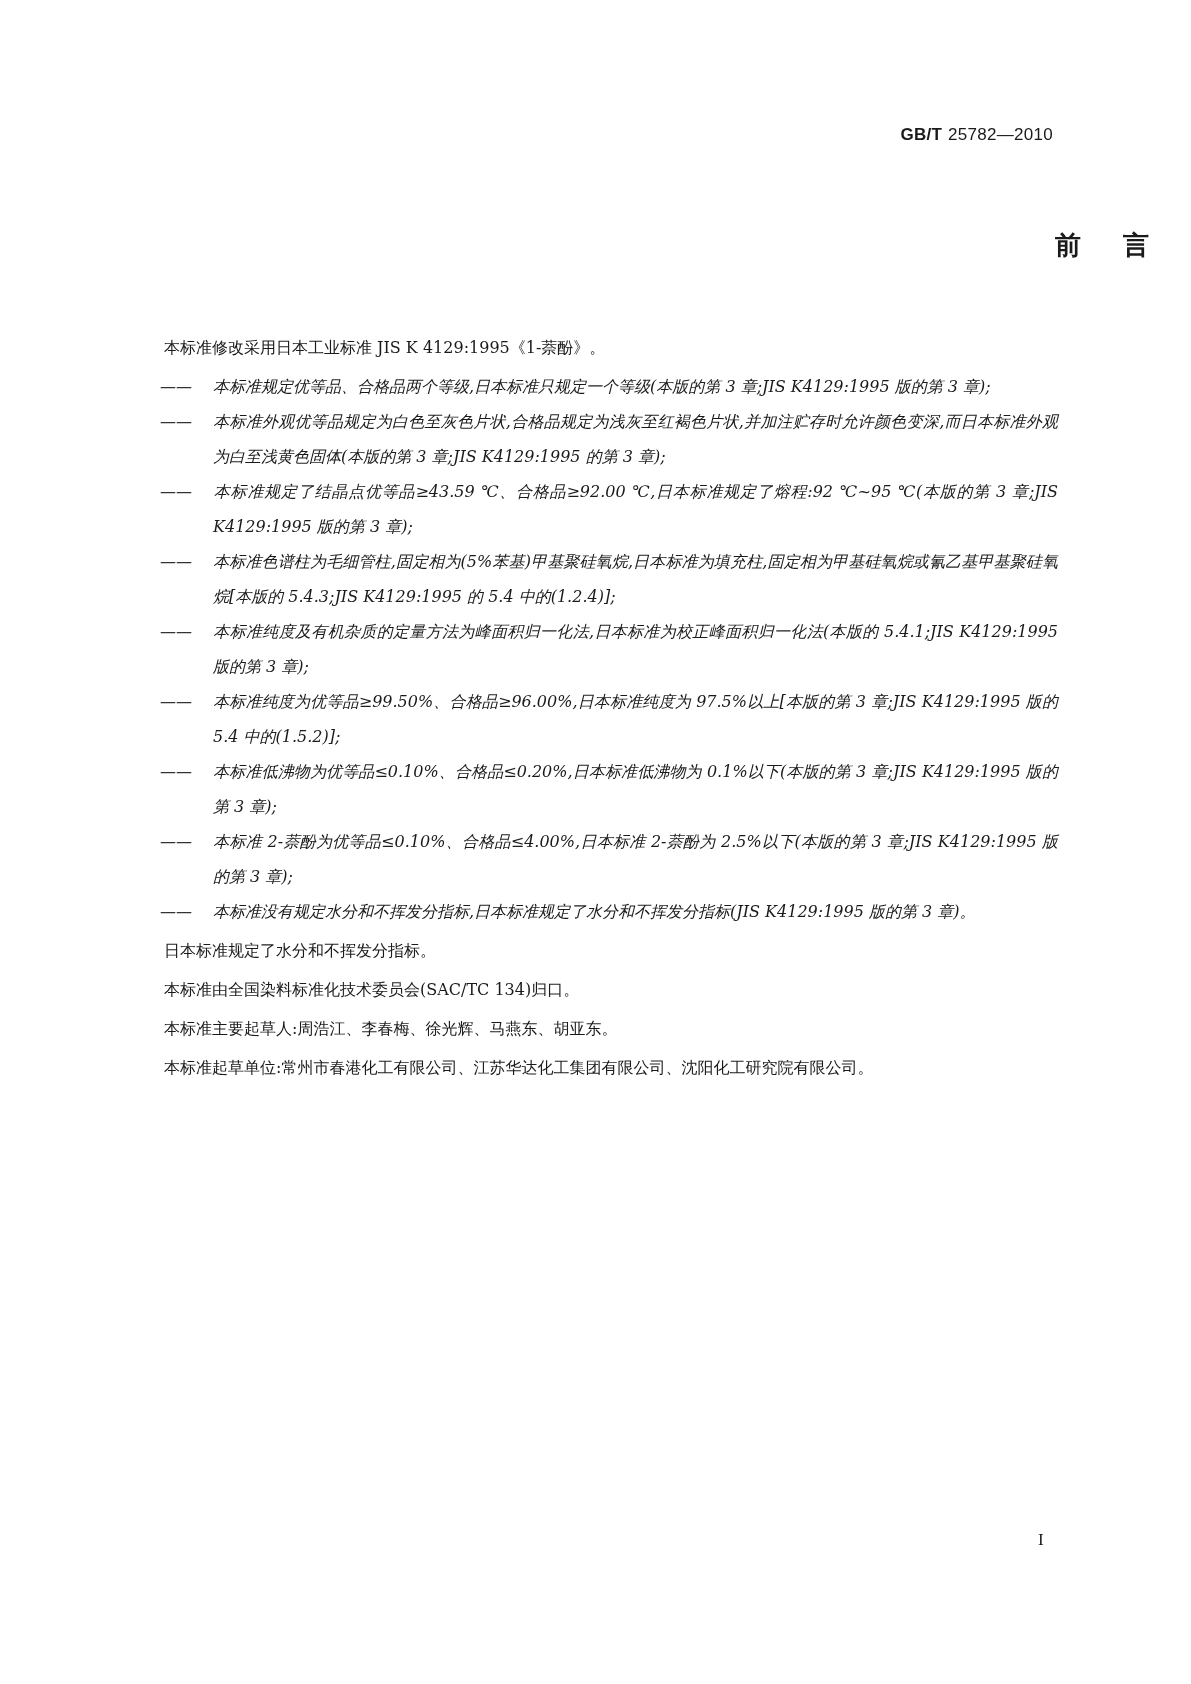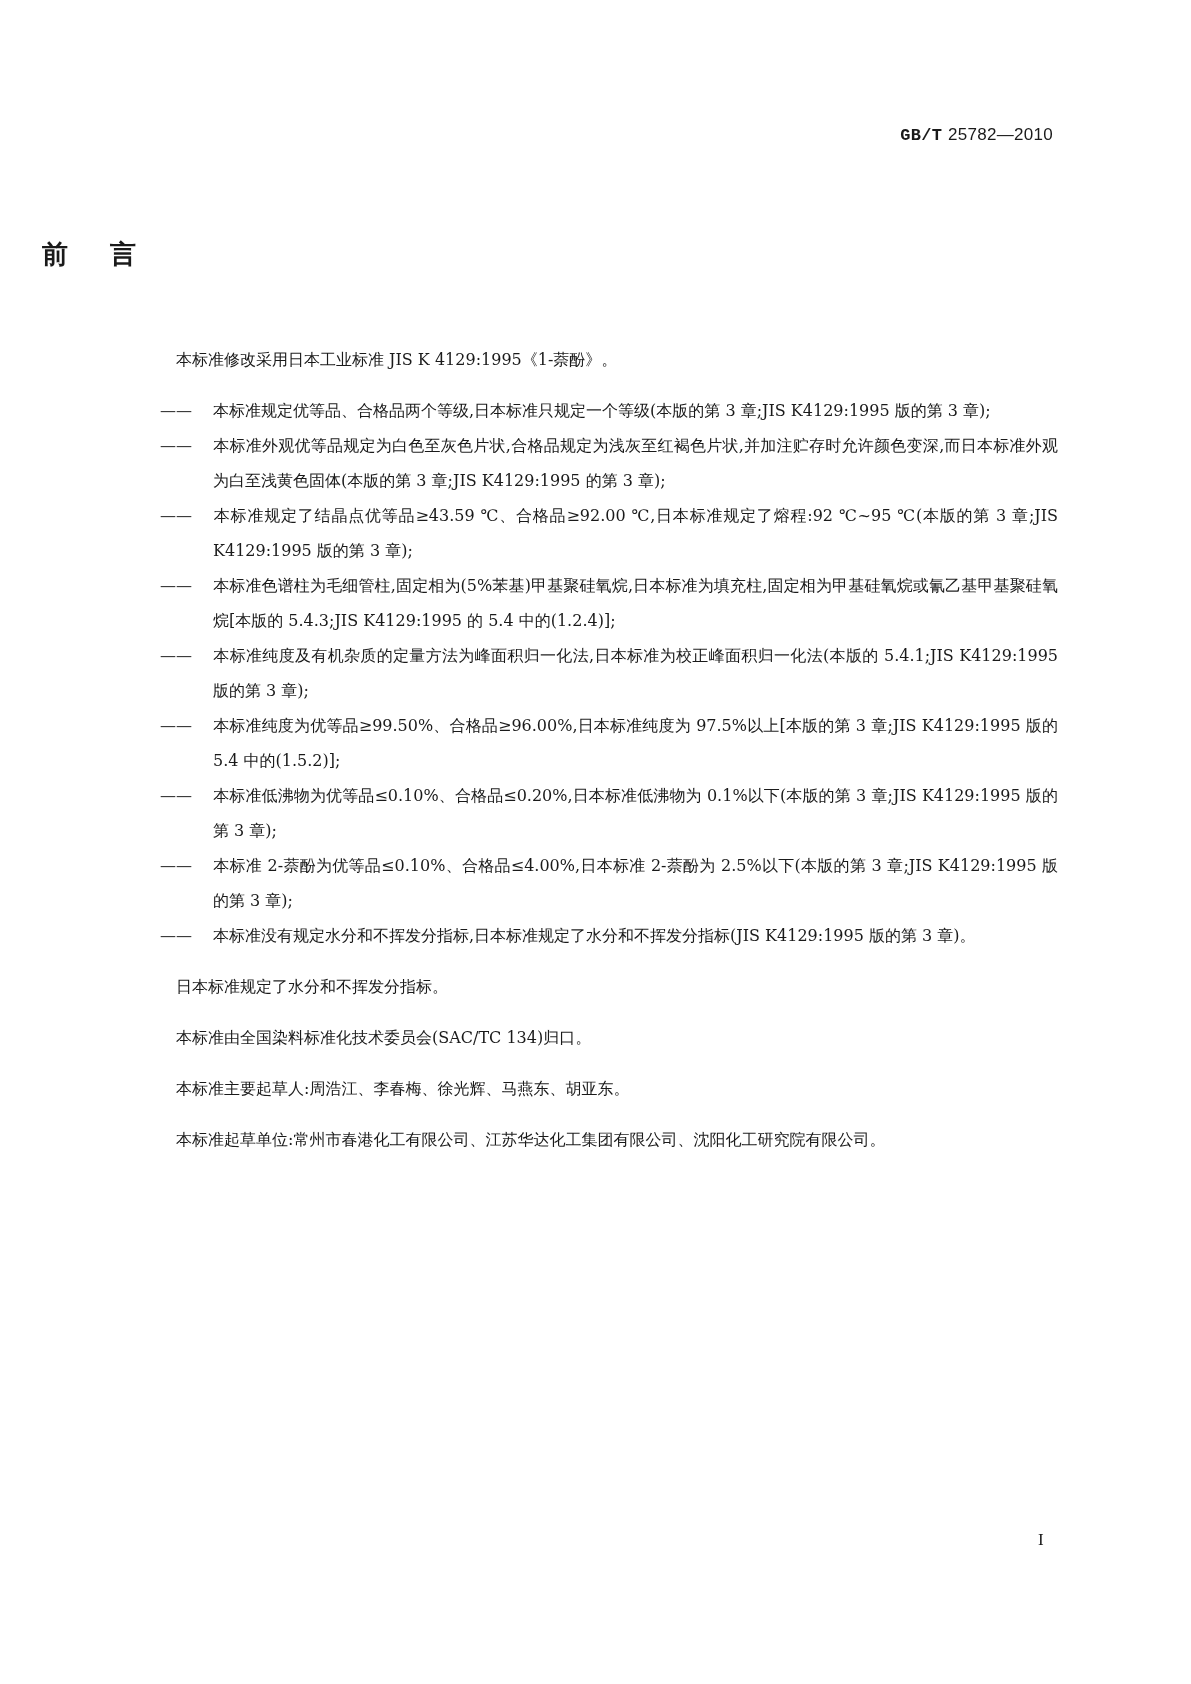--- a/index.html
+++ b/index.html
@@ -16,56 +16,57 @@
       color: #1a1a1a;
     }
     .std-number {
       position: absolute;
       top: 124px;
       right: 138px;
       font-size: 17px;
       letter-spacing: 0.3px;
     }
     .std-number .code {
-      font-family: Liberation Mono, monospace;
+      font-family: Liberation Sans, sans-serif;
       font-weight: bold;
     }
     .std-number .num {
       font-family: Liberation Sans, sans-serif;
     }
     .title {
       position: absolute;
-      top: 237px;
+      top: 228px;
       left: 0;
       width: 1191px;
-      text-align: left;
+      text-align: right;
       font-family: "DejaVu Sans", "Liberation Sans", sans-serif;
       font-weight: bold;
       font-size: 26px;
       letter-spacing: 42px;
       text-indent: 42px;
     }
     .content {
       position: absolute;
       top: 326px;
       left: 124px;
       width: 934px;
       font-size: 16px;
       line-height: 35px;
     }
     .para {
-      margin: 16px;
+      margin: 4px;
       text-indent: 36px;
       text-align: justify;
     }
     .item {
       margin: 0;
       padding-left: 89px;
       text-indent: -53px;
       text-align: justify;
+      font-style: italic;
     }
     .dash {
       display: inline-block;
       width: 53px;
       text-indent: 0;
       color: #333;
     }
     .page-num {
       position: absolute;
       top: 1530px;

